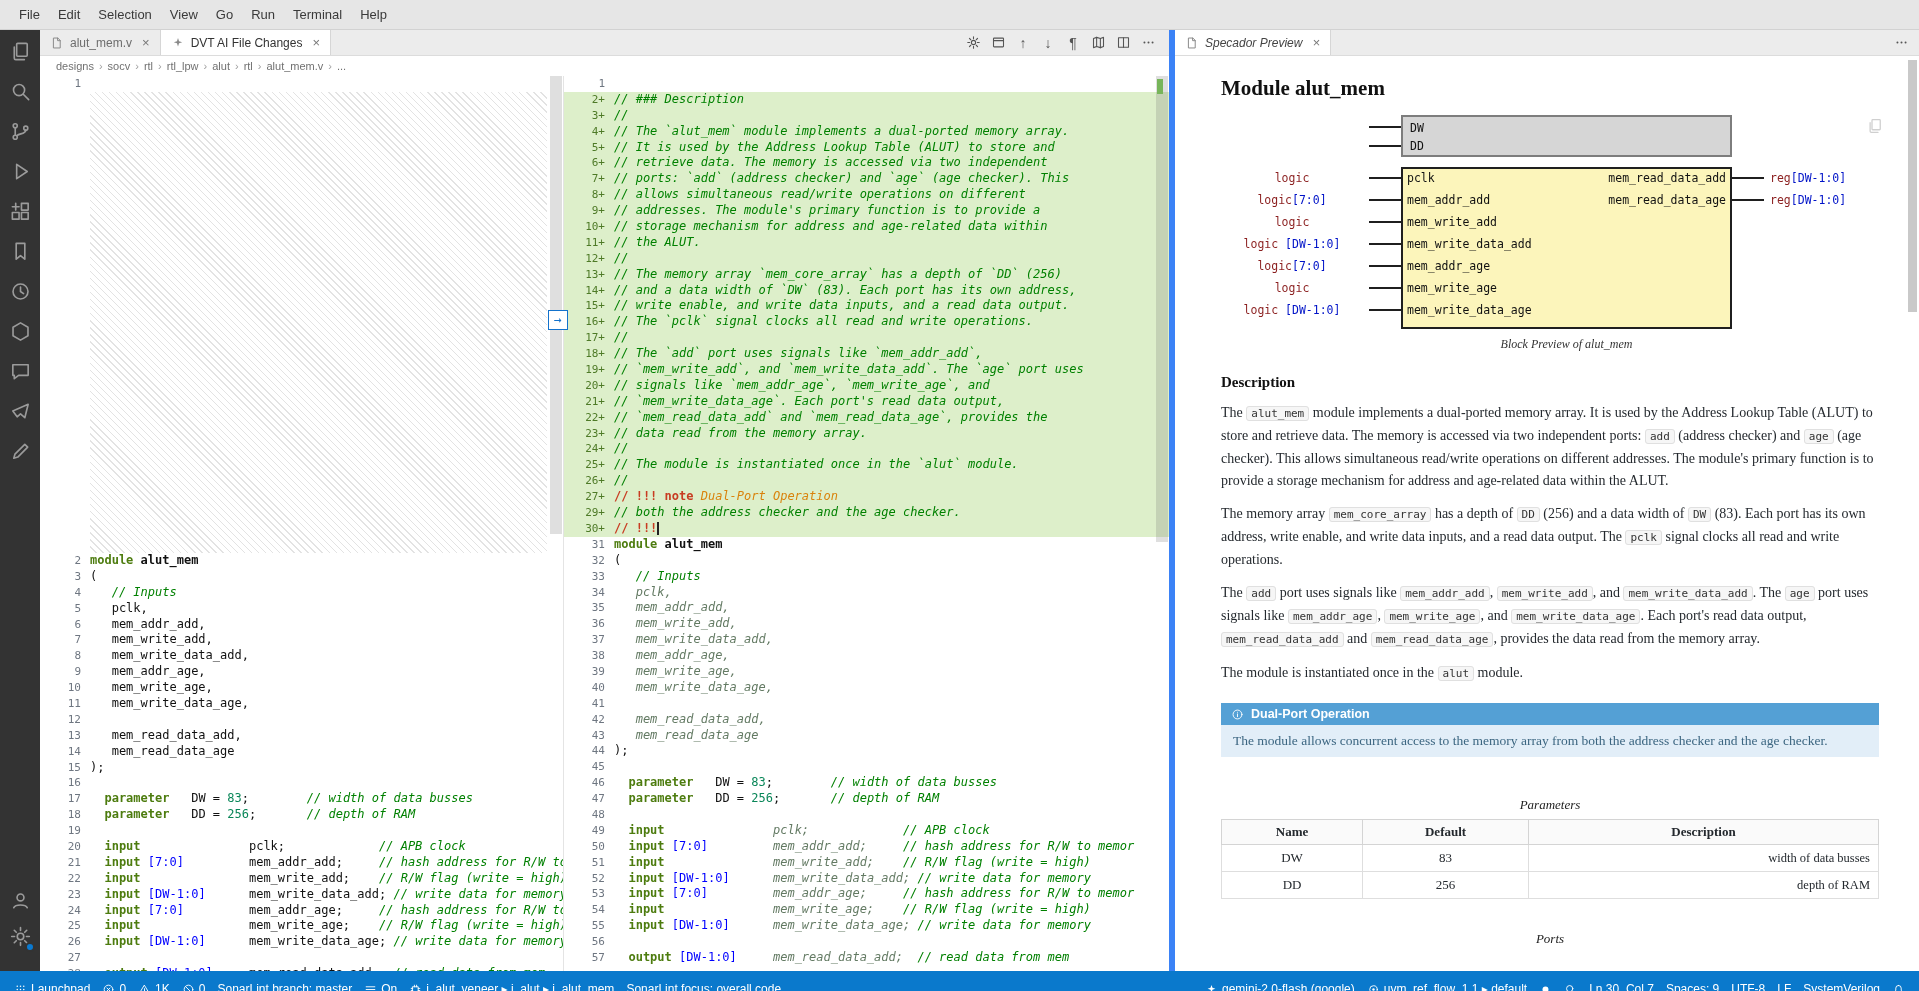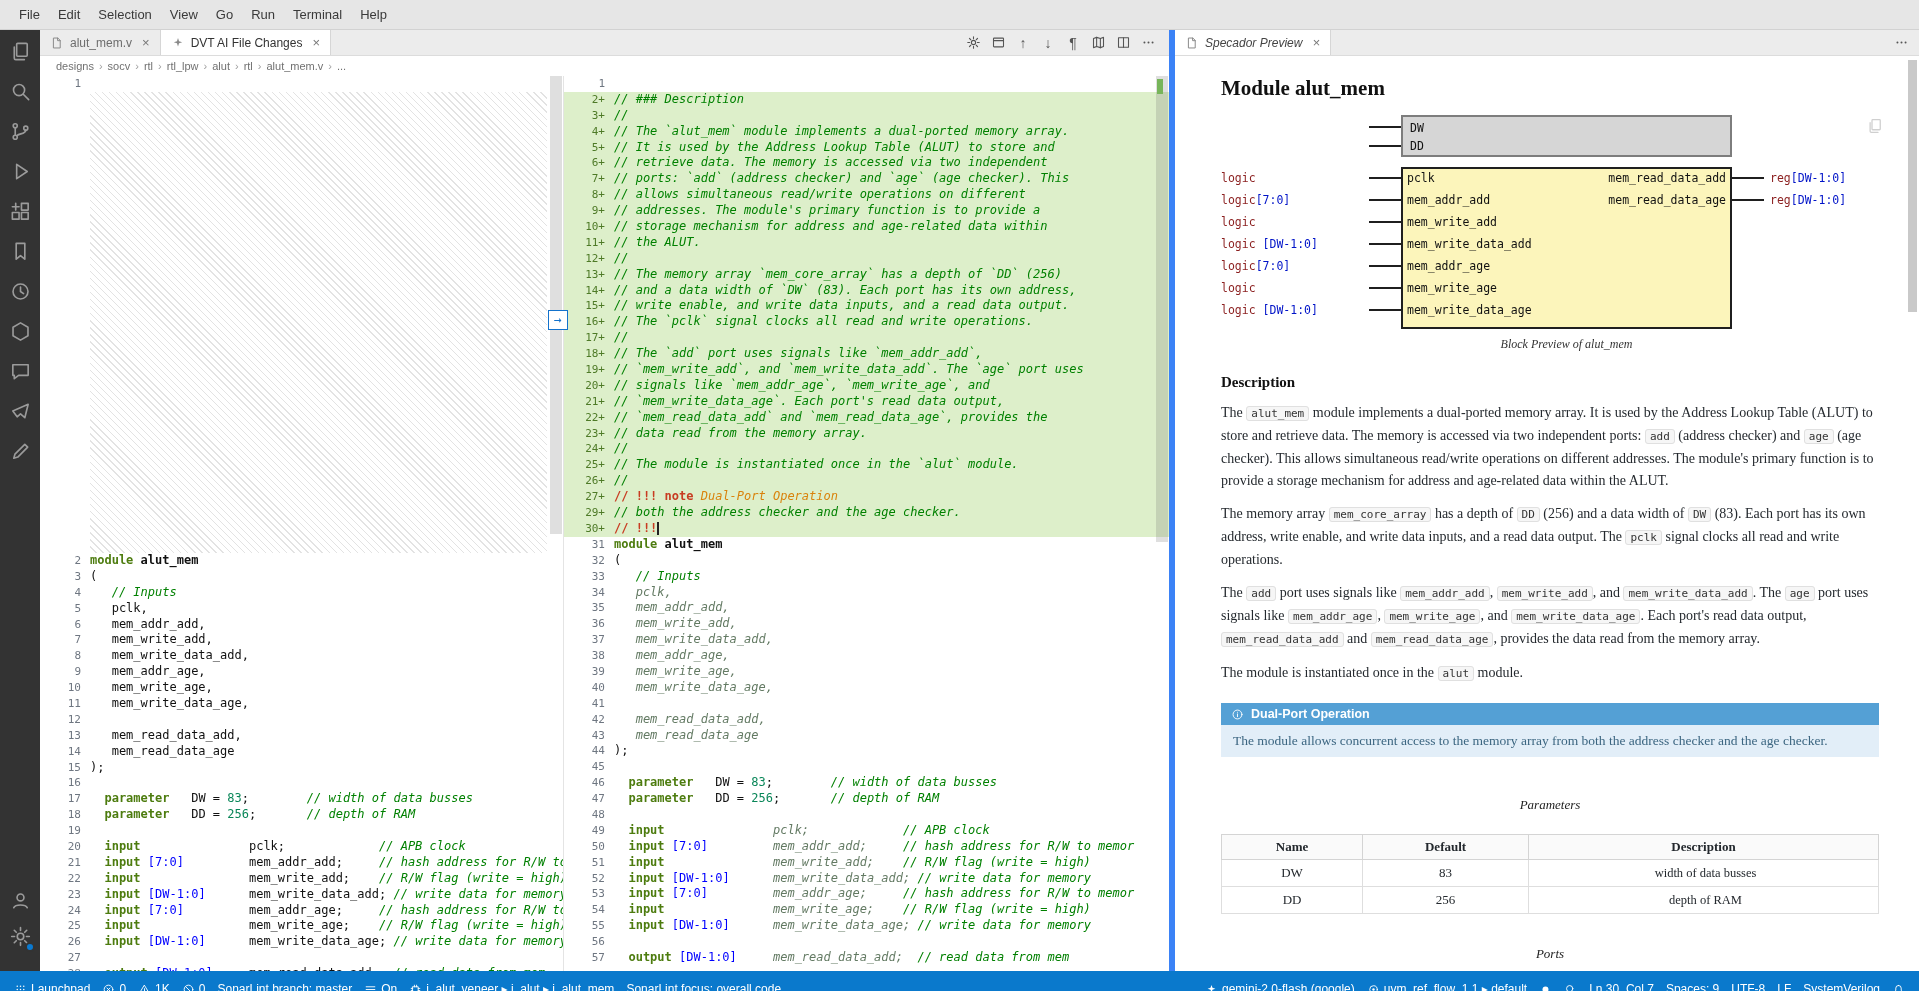--- a/index.html
+++ b/index.html
@@ -71,40 +71,40 @@
 .pv-sb{position:absolute;right:1px;top:26px;width:10px;height:915px}
 .pv-thumb{position:absolute;top:4px;left:0;width:9px;height:252px;background:#c9c9c9}
 
 .diagram{position:relative;height:241px;margin-top:14px;font-family:"DejaVu Sans Mono",monospace;font-size:11.5px;color:#111}
 .dg-params{position:absolute;left:180px;top:0;width:331px;height:42px;background:#d6d6d6;border:2px solid #7d7d7d;padding:2px 7px}
 .dg-param{height:18px;line-height:18px}
 .dg-box{position:absolute;left:180px;top:52px;width:331px;height:162px;background:#fcf5bb;border:2px solid #1f1f1f}
 .dg-stub{position:absolute;height:2px;background:#1f1f1f}
 .dg-in-name{position:absolute;left:186px;height:16px;line-height:16px}
 .dg-out-name{position:absolute;left:180px;width:325px;text-align:right;height:16px;line-height:16px}
-.dg-ltype{position:absolute;left:0;width:142px;text-align:left;height:16px;line-height:16px}
+.dg-ltype{position:absolute;left:0;width:142px;text-align:center;height:16px;line-height:16px}
 .dg-rtype{position:absolute;left:549px;height:16px;line-height:16px}
 .dg-t{color:#8b1f1f}
 .dg-r{color:#0013c8}
 .dg-caption{position:absolute;left:180px;top:222px;width:331px;text-align:center;font-family:"Liberation Serif",serif;font-style:italic;font-size:12px;color:#333}
 .dg-copy{position:absolute;left:645px;top:2px;width:18px;height:18px;color:#cfcfcf}
 
 .doc-h{margin-top:18px;font-size:15px;font-weight:bold;color:#111}
 .doc-p{margin-top:11px;font-size:14px;line-height:22px}
 .inline-code{font-family:"DejaVu Sans Mono",monospace;font-size:11px;background:#f6f6f6;border:1px solid #e0e0e0;border-radius:3px;padding:0 4px;color:#333;white-space:nowrap}
 .callout{margin-top:18px}
 .callout-h{background:#54a0d5;color:#fff;display:flex;align-items:center;gap:7px;padding:4px 10px;font-family:"Liberation Sans",sans-serif;font-size:12.5px;font-weight:bold}
 .callout-h .ic{width:13px;height:13px}
 .callout-b{background:#e2eef8;color:#3c6681;padding:8px 12px;font-size:13.5px}
 .tbl-label{margin-top:40px;text-align:center;font-style:italic;font-size:13px;color:#222}
 .ports-label{margin-top:32px}
-.ptable{margin-top:21px;width:100%;border-collapse:collapse;font-size:13px}
+.ptable{margin-top:6px;width:100%;border-collapse:collapse;font-size:13px}
 .ptable th{border:1px solid #d4d4d4;background:#fafafa;font-weight:bold;padding:4px 8px;text-align:center}
 .ptable td{border:1px solid #dedede;padding:5px 8px;text-align:center}
-.ptable td.desc{text-align:center;padding-left:12px;font-size:12.5px}
+.ptable td.desc{text-align:right;padding-left:12px;font-size:12.5px}
 
 .statusbar{position:absolute;left:0;top:971px;width:1919px;height:20px;background:#0a79cc;color:#fff;display:flex;align-items:center;font-size:12px;padding:18px 8px}
 .sb-item{display:flex;align-items:center;gap:4px;padding:0 6px;height:100%;white-space:nowrap}
 .sb-item .ic{width:13px;height:13px}
 .sb-right{margin-left:auto;display:flex;height:100%}
 </style>
 </head>
 <body>
 
 <div id="root">

